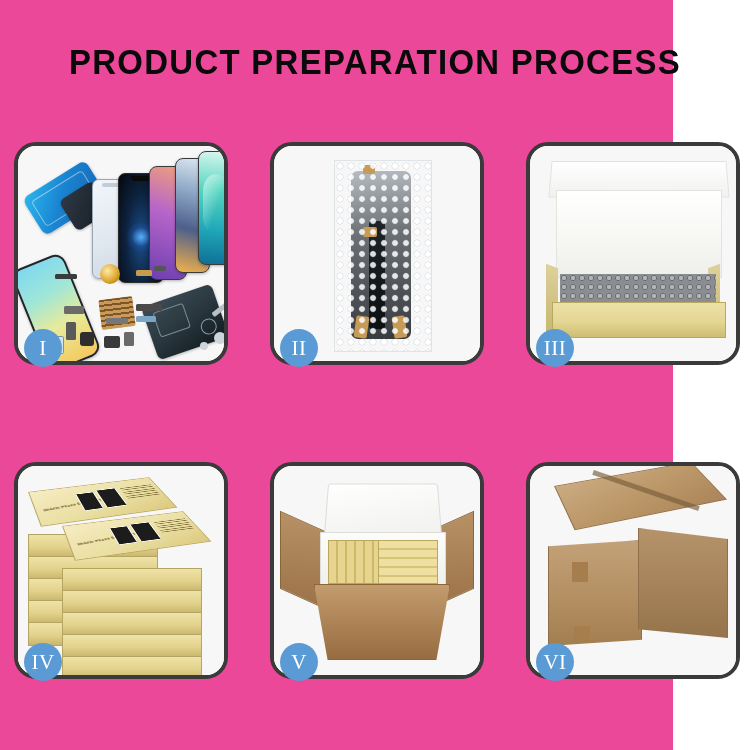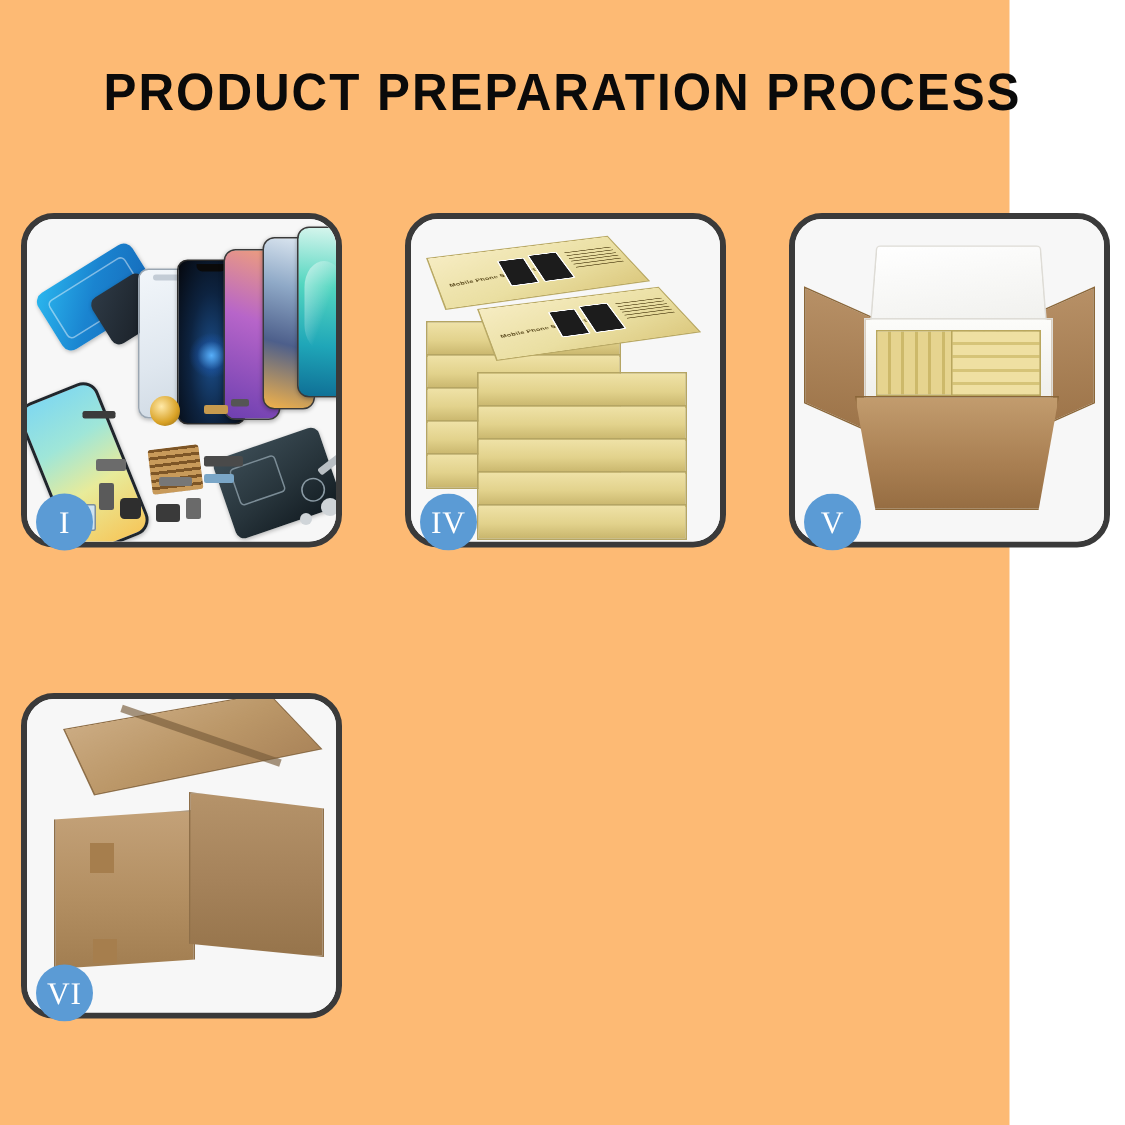--- a/index.html
+++ b/index.html
@@ -9,21 +9,21 @@
     height: 750px;
     background: #ffffff;
     font-family: "Liberation Sans", sans-serif;
     overflow: hidden;
   }
 
   #page {
     position: relative;
     width: 673px;
     height: 750px;
-    background: #fdba74;
+    background: #ec4899;
   }
 
   
   .header {
     position: absolute;
     left: 0;
     top: 0;
     width: 750px;
     text-align: center;
   }
@@ -416,21 +416,50 @@
           <div class="tiny t11"></div>
           <div class="tiny t12"></div>
           <div class="tiny t13"></div>
           <div class="tiny t14"></div>
           <div class="tiny t15"></div>
         </div>
       </div>
       <div class="step-badge">I</div>
     </div>
 
-
+    <div class="panel">
+      <div class="panel-inner">
+        <div class="art">
+          <div class="bubble-bag">
+            <div class="bag-screen"></div>
+            <div class="bag-flex"></div>
+            <div class="bag-tape bt1"></div>
+            <div class="bag-tape bt2"></div>
+            <div class="bag-tape bt3"></div>
+            <div class="bag-tape bt4"></div>
+            <div class="bubble-overlay"></div>
+          </div>
+        </div>
+      </div>
+      <div class="step-badge">II</div>
+    </div>
+
+    <div class="panel">
+      <div class="panel-inner">
+        <div class="art">
+          <div class="box3-lid"></div>
+          <div class="box3-foam"></div>
+          <div class="box3-left"></div>
+          <div class="box3-right"></div>
+          <div class="box3-grey"></div>
+          <div class="box3-front"></div>
+        </div>
+      </div>
+      <div class="step-badge">III</div>
+    </div>
 
     <div class="panel">
       <div class="panel-inner">
         <div class="art">
           <div class="stack">
 
             <div class="stop" style="left:4px; top:8px;">
               <span class="slabel" style="left:7px; top:26px; transform:rotate(-5deg);">Mobile Phone Spare Parts</span>
               <span class="sthumb" style="left:44px; top:12px; width:17px; height:26px;"></span>
               <span class="sthumb" style="left:66px; top:10px; width:19px; height:28px;"></span>

